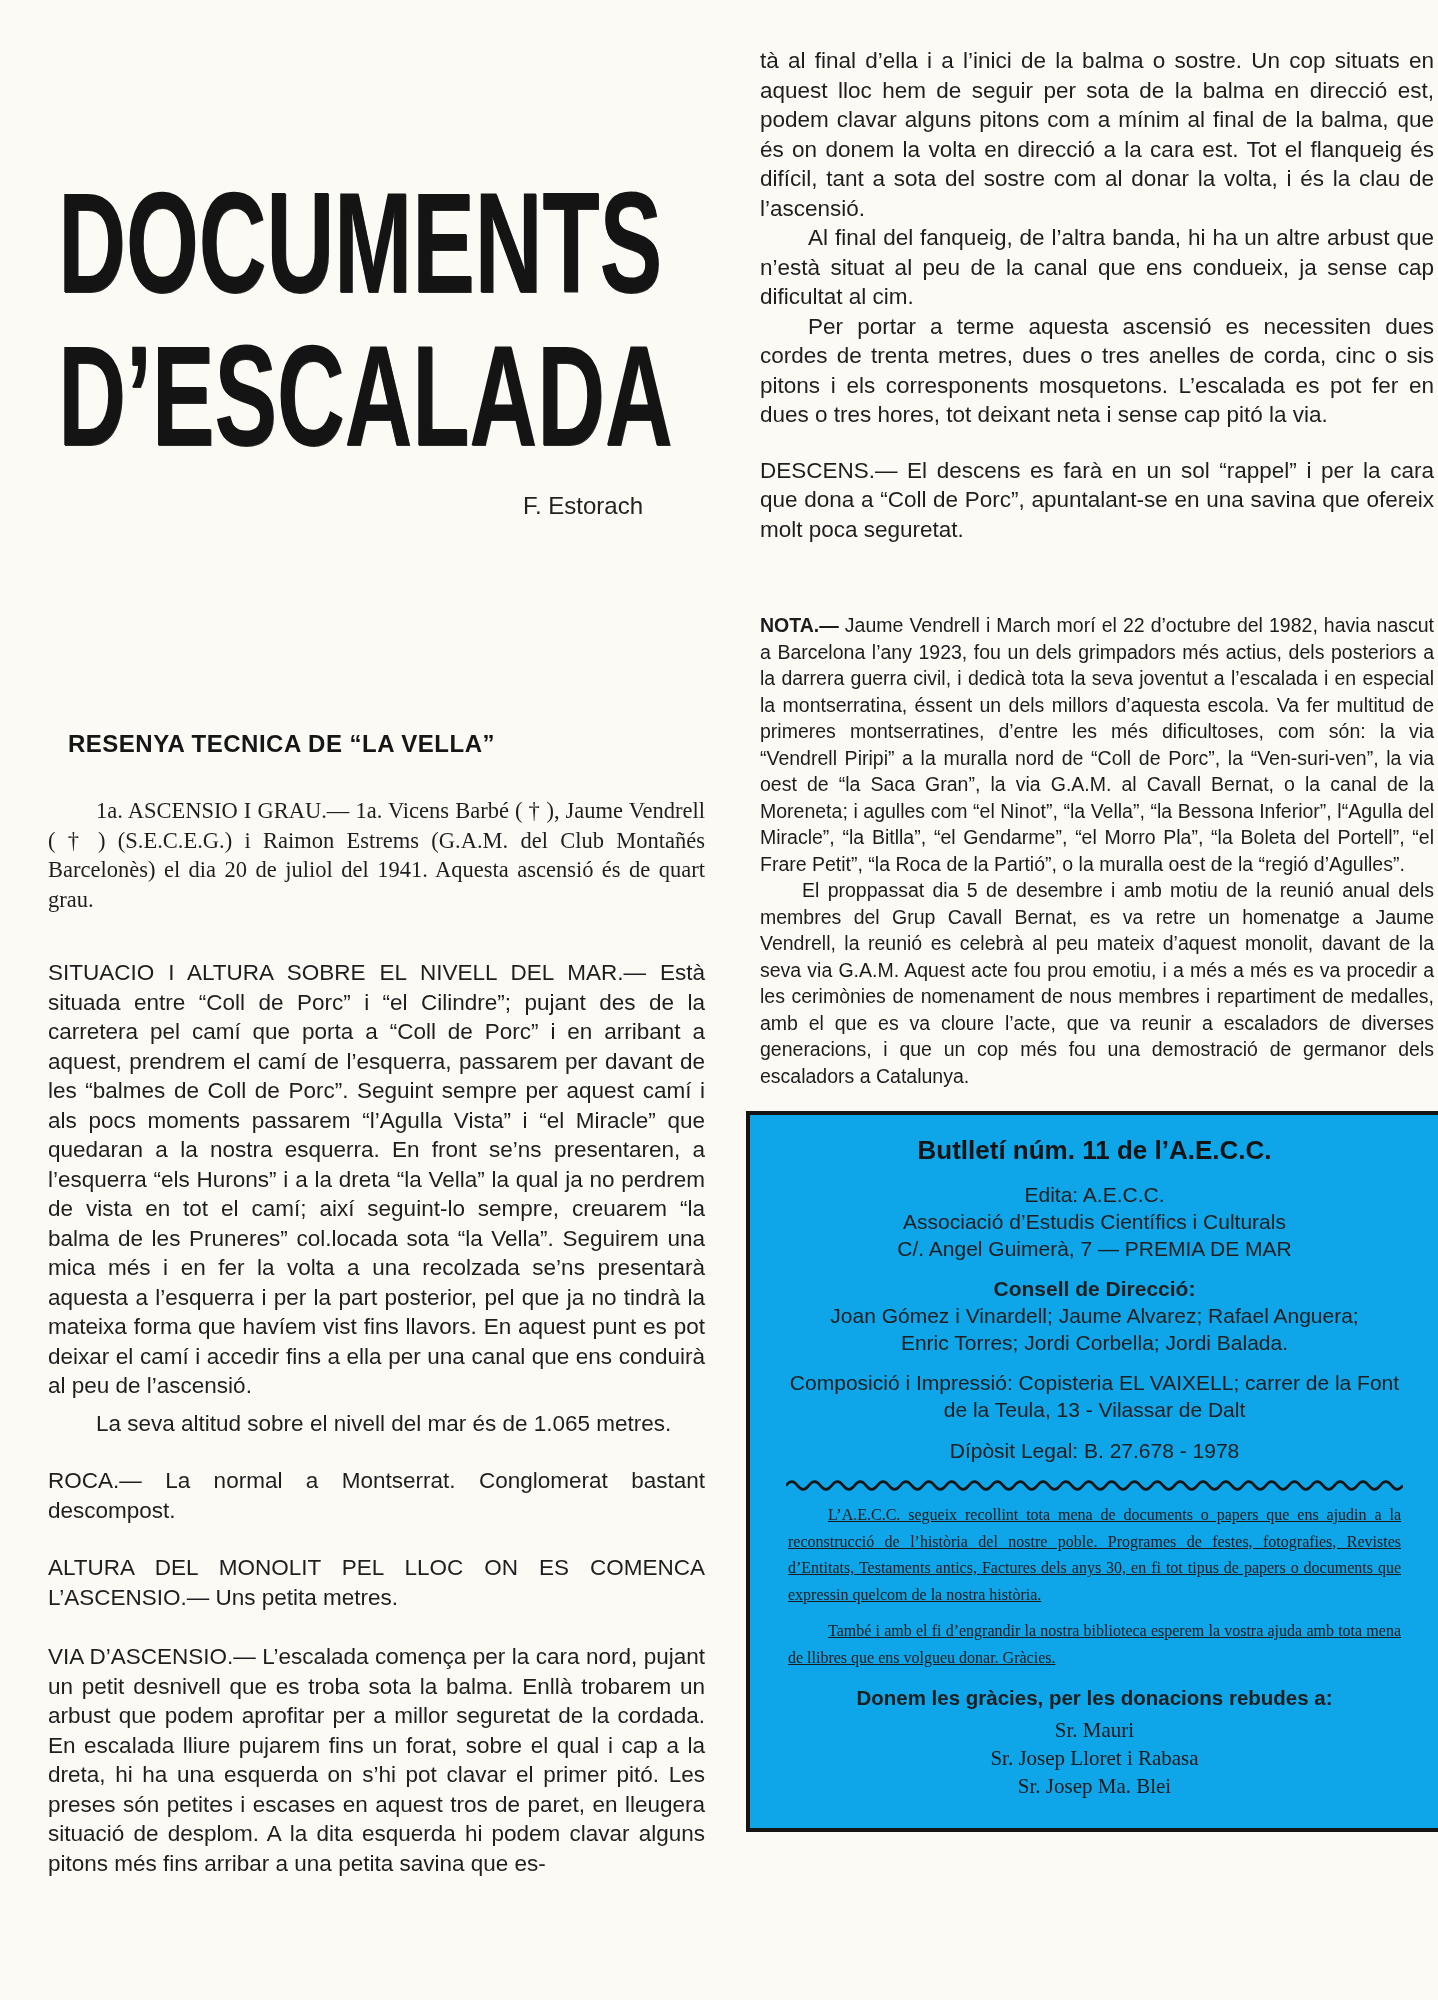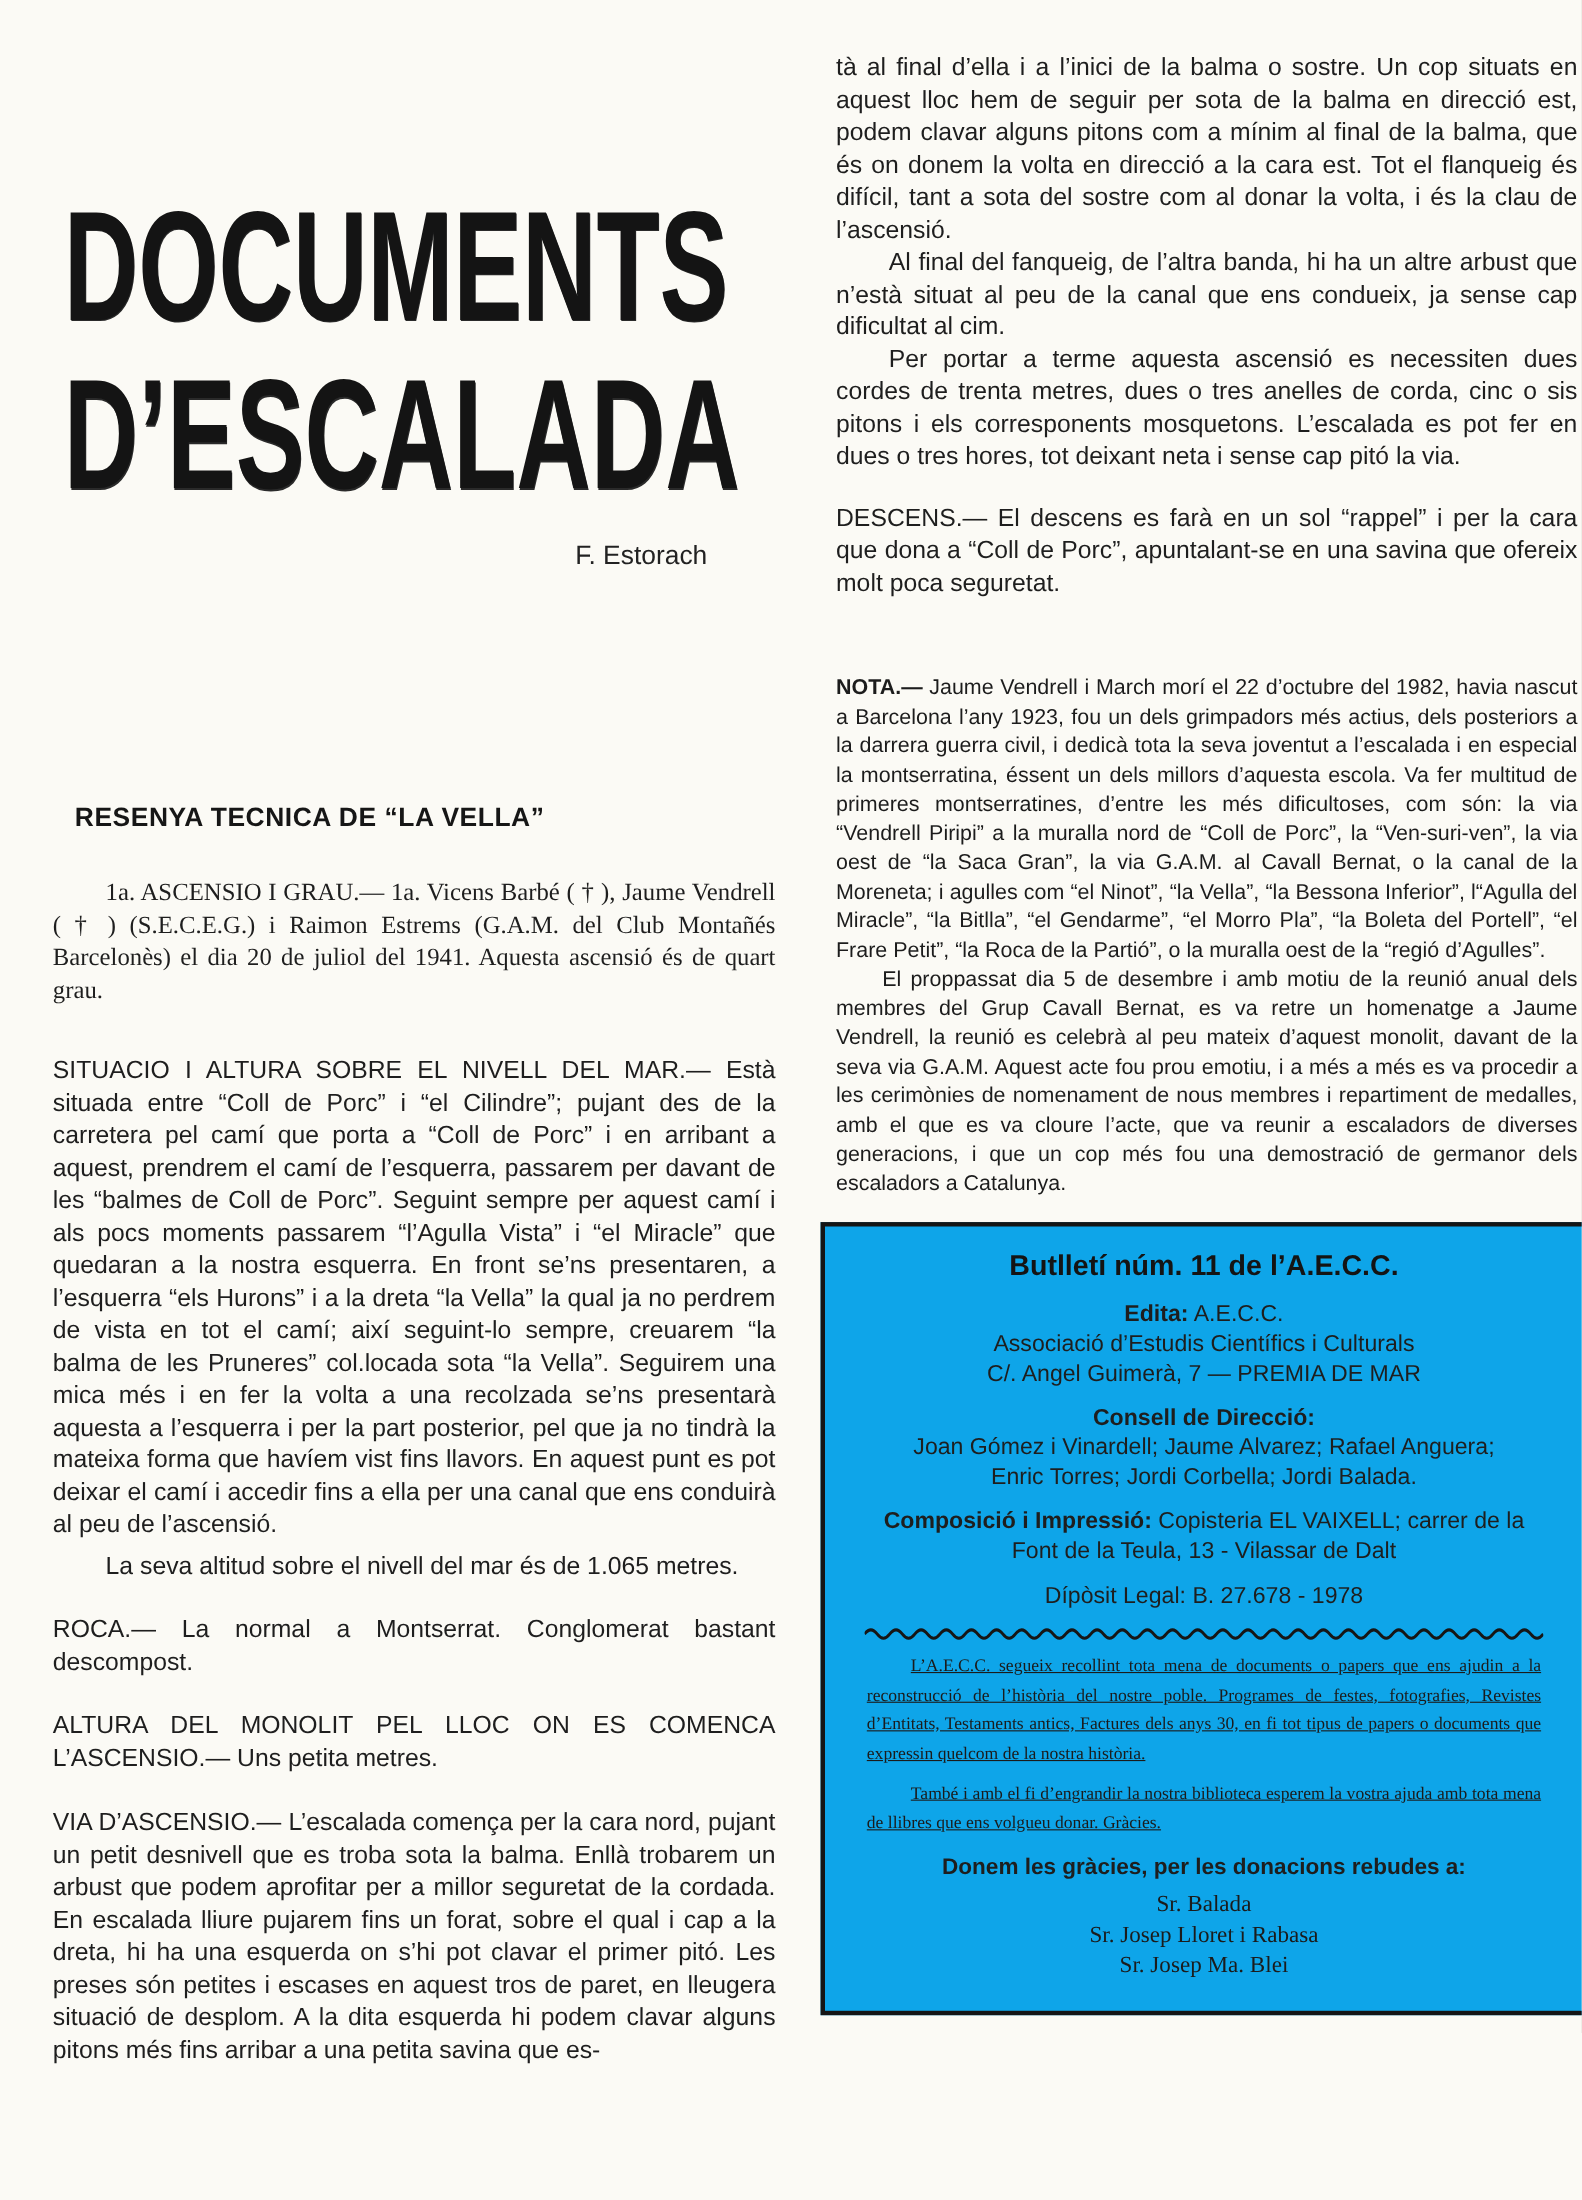--- a/index.html
+++ b/index.html
@@ -84,21 +84,21 @@
     overflow:hidden;
     background:#0ea5e9;
   }
   .bx-title{margin:4px 0 0;text-align:center;font-size:26px;font-weight:bold;color:#141414;}
   .bx-sub{margin:5px 0 0;text-align:center;font-size:24px;}
   .bx-line{margin:0;text-align:center;font-size:21px;line-height:27px;}
   .bx-edita{margin-top:15px;}
   .bx-consell{margin-top:13px;font-weight:bold;}
   .bx-compos{margin-top:13px;}
   .bx-diposit{margin-top:14px;}
-  .bx-bold{font-weight:bold;}
+  .bx-bold{font-weight:normal;}
   .wave-wrap{margin:15px 2px 0 2px;line-height:0;}
   .notice{
     margin:10px 0 0;
     font-family:"Liberation Serif", serif;
     font-size:16px;
     line-height:26.5px;
     text-align:justify;
     text-indent:40px;
     color:#1b1b1b;
     padding:0 4px;
@@ -161,20 +161,20 @@
         <svg width="100%" height="13" viewBox="0 0 648 12" preserveAspectRatio="none">
           <path d="M0 6 q6 -7 12 0 t12 0 t12 0 t12 0 t12 0 t12 0 t12 0 t12 0 t12 0 t12 0 t12 0 t12 0 t12 0 t12 0 t12 0 t12 0 t12 0 t12 0 t12 0 t12 0 t12 0 t12 0 t12 0 t12 0 t12 0 t12 0 t12 0 t12 0 t12 0 t12 0 t12 0 t12 0 t12 0 t12 0 t12 0 t12 0 t12 0 t12 0 t12 0 t12 0 t12 0 t12 0 t12 0 t12 0 t12 0 t12 0 t12 0 t12 0 t12 0 t12 0 t12 0 t12 0 t12 0 t12 0" fill="none" stroke="#161616" stroke-width="2.6"></path>
         </svg>
       </div>
 
       <p class="notice">L’A.E.C.C. segueix recollint tota mena de documents o papers que ens ajudin a la reconstrucció de l’història del nostre poble. Programes de festes, fotografies, Revistes d’Entitats, Testaments antics, Factures dels anys 30, en fi tot tipus de papers o documents que expressin quelcom de la nostra història.</p>
       <p class="notice">També i amb el fi d’engrandir la nostra biblioteca esperem la vostra ajuda amb tota mena de llibres que ens volgueu donar. Gràcies.</p>
 
       <p class="thanks">Donem les gràcies, per les donacions rebudes a:</p>
       <ul class="donors">
-        <li>Sr. Balada</li>
+        <li>Sr. Mauri</li>
         <li>Sr. Josep Lloret i Rabasa</li>
         <li>Sr. Josep Ma. Blei</li>
       </ul>
     </div>
   </div>
 
 </div>
 
 </body></html>

